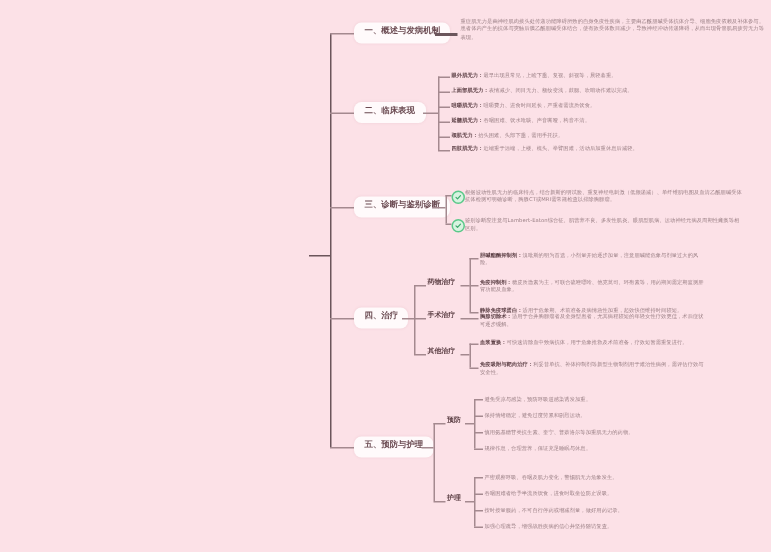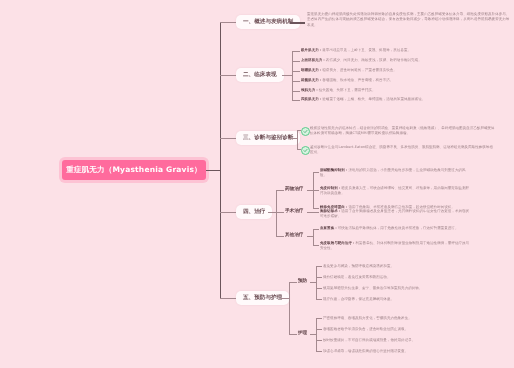--- a/index.html
+++ b/index.html
@@ -58,23 +58,20 @@
     background:#d7f3e0;border:1px solid #5bc98a;
     display:flex;align-items:center;justify-content:center;
   }
   .badge svg{display:block;}
 </style>
 </head>
 <body>
 
 <div id="map">
 
-  <div class="root">
-    <span>重症肌无力（Myasthenia Gravis）</span>
-  </div>
 
   <div class="ln h thick" style="left:206px;top:170px;width:14px;"></div>
   <div class="ln v thick" style="left:220px;top:22px;height:276px;"></div>
 
   <div class="ln h thin" style="left:220px;top:22px;width:16px;"></div>
   <div class="sec" style="left:236px;top:15px;">
     <span>一、概述与发病机制</span>
   </div>
   <div class="ln h thin" style="left:290px;top:22px;width:15px;height:1.5px;background:#6b555b;"></div>
   <div class="leaf w205" style="left:307px;top:12px;">

